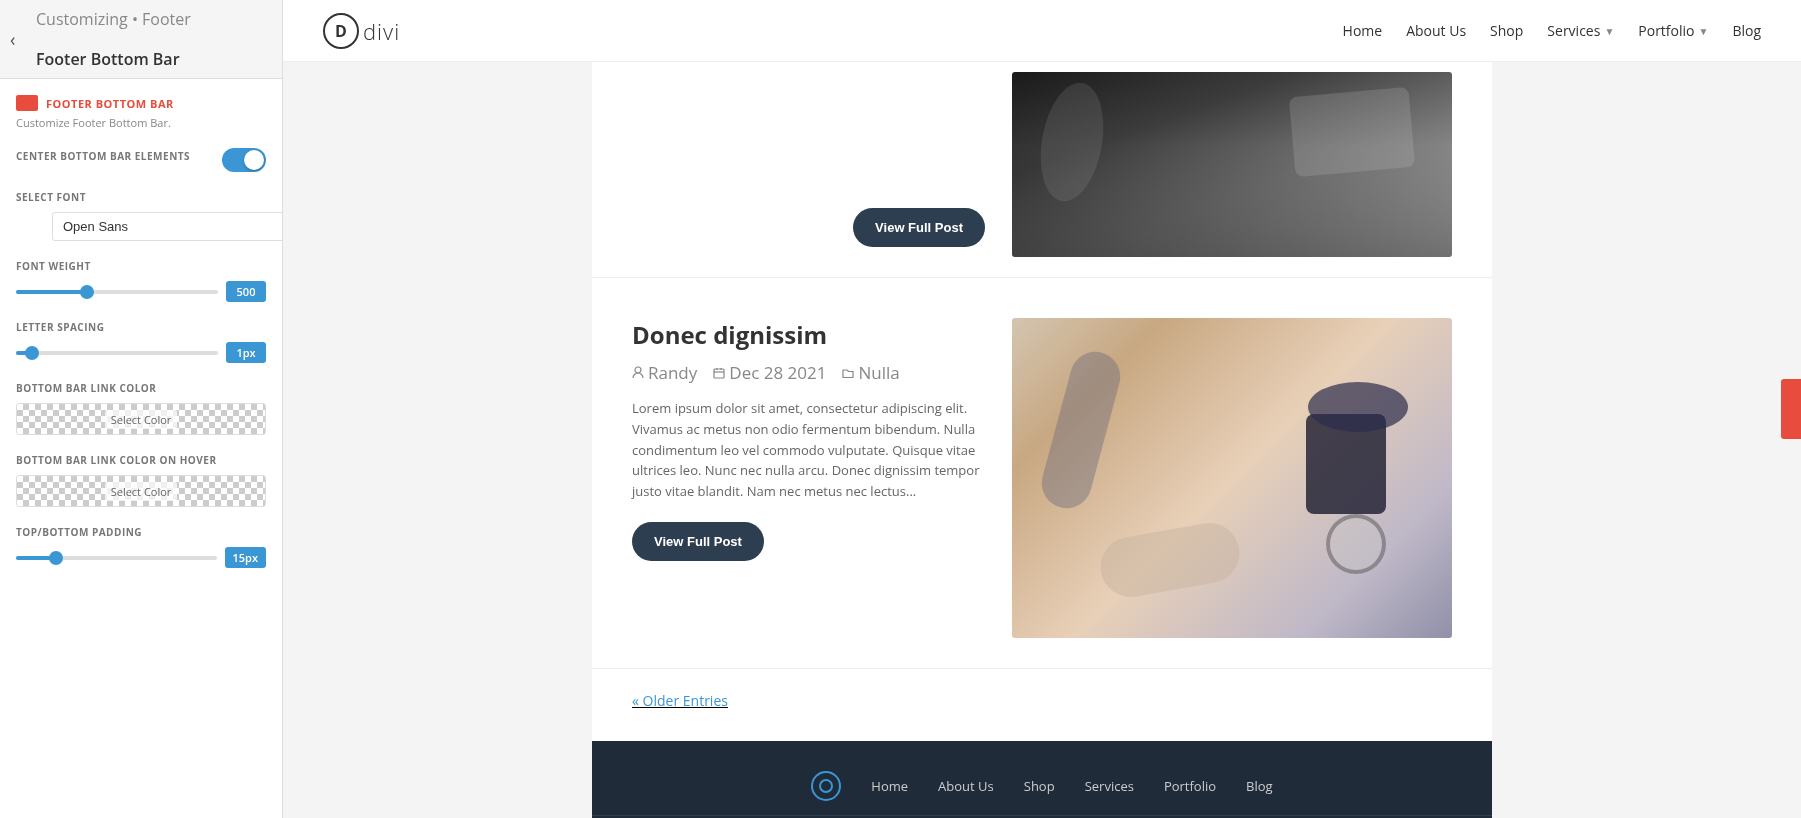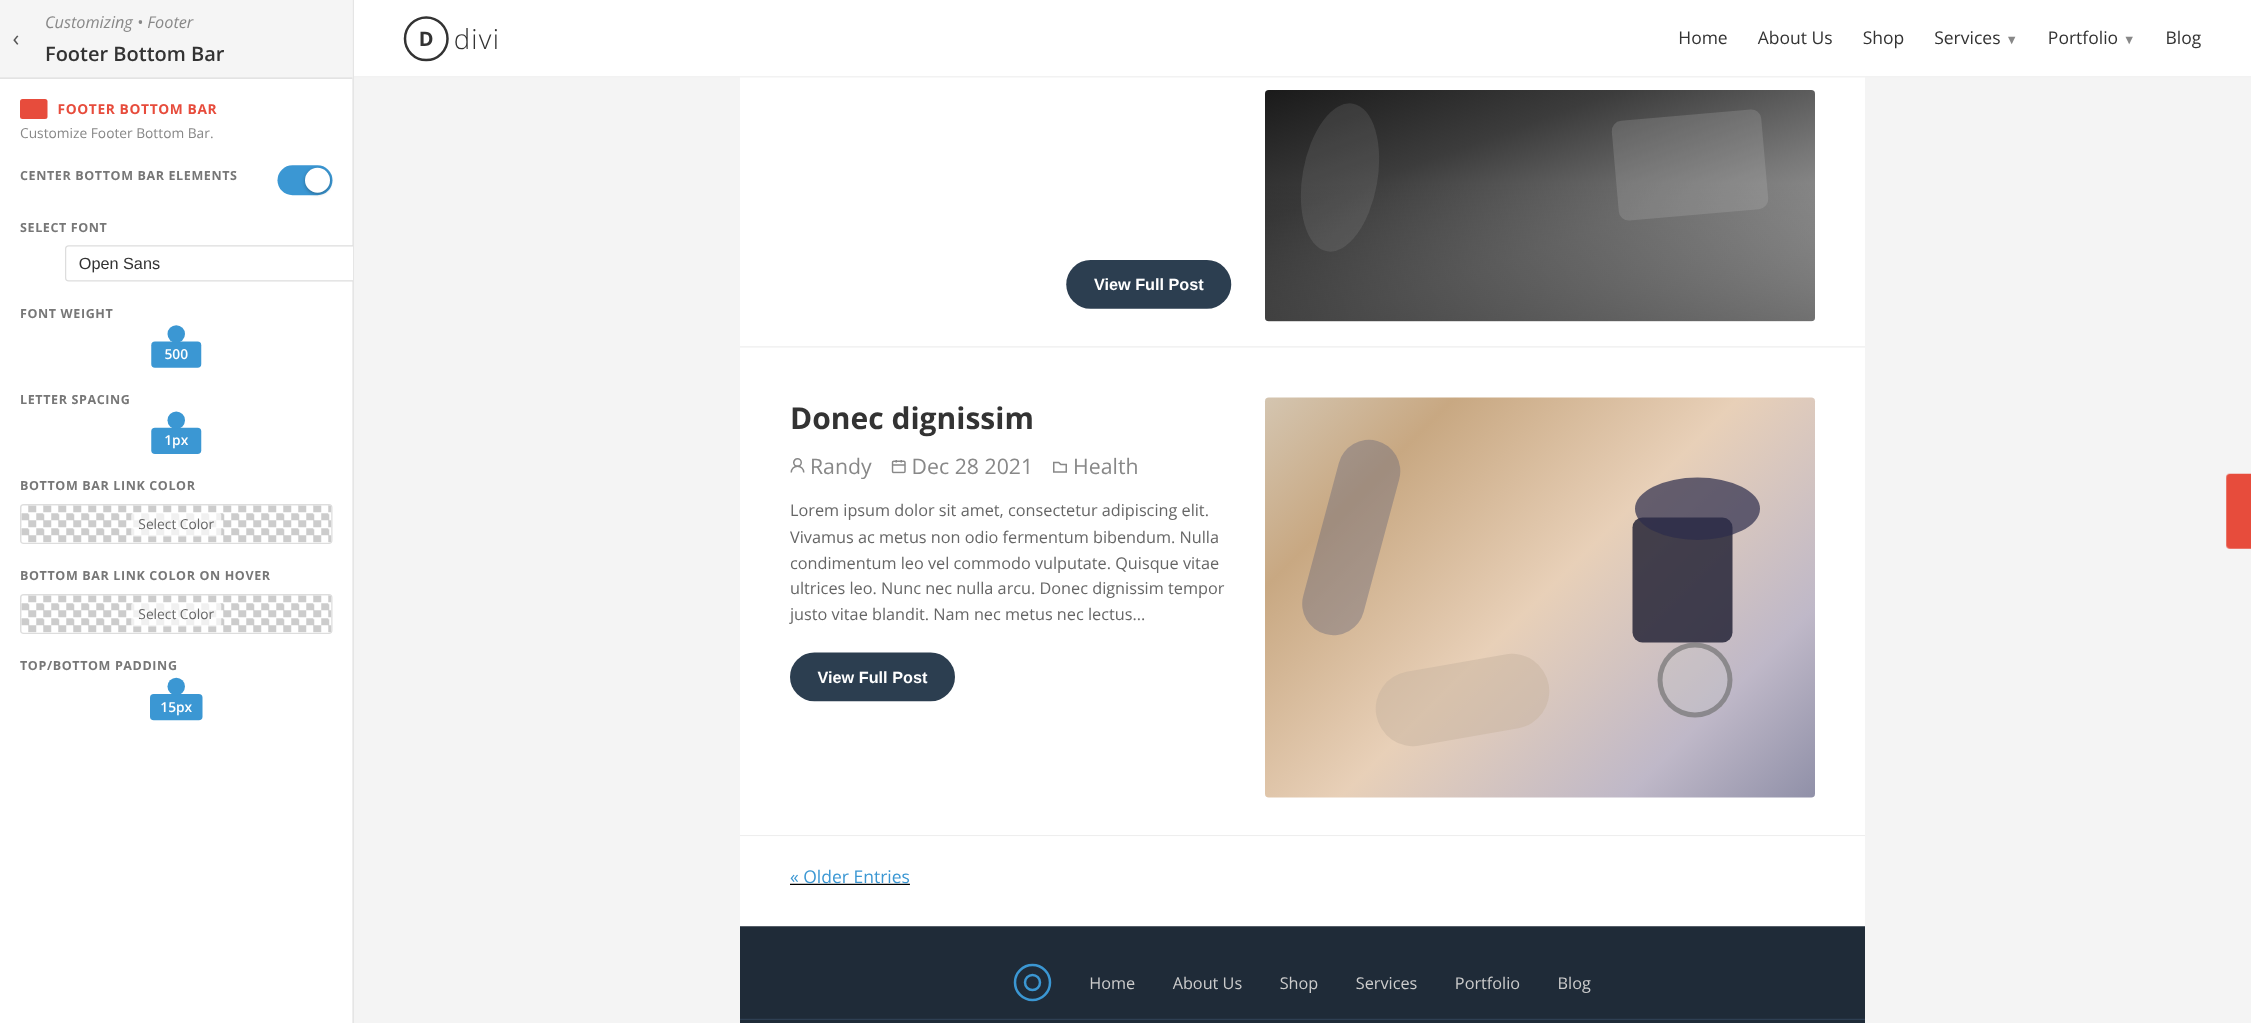--- a/index.html
+++ b/index.html
@@ -25,24 +25,23 @@
     .panel-back-arrow {
       position: absolute;
       left: 10px;
       top: 50%;
       transform: translateY(-50%);
       color: #555;
       font-size: 18px;
       cursor: pointer;
     }
     .panel-breadcrumb {
-      font-size: 13px;
+      font-size: 16px;
       color: #888;
-      margin-bottom: 6px;
-      font-style: italic;
+      margin-bottom: 18px;
     }
     .panel-title {
       font-size: 16px;
       font-weight: 600;
       color: #333;
     }
     .panel-body {
       padding: 16px 16px;
       flex: 1;
       overflow-y: auto;
@@ -115,21 +114,20 @@
       font-size: 13px;
       color: #333;
       background: #fff;
       appearance: none;
       margin-left: 36px;
     }
     .slider-row {
       display: flex;
       align-items: center;
       gap: 8px;
-      flex-direction: column;
     }
     .slider-track {
       flex: 1;
       height: 4px;
       background: #ddd;
       border-radius: 2px;
       position: relative;
     }
     .slider-fill {
       height: 100%;
@@ -518,21 +516,21 @@
                   <line x1="4" y1="1" x2="4" y2="3" stroke="#888" stroke-width="1.2"></line>
                   <line x1="8" y1="1" x2="8" y2="3" stroke="#888" stroke-width="1.2"></line>
                   <line x1="1" y1="5" x2="11" y2="5" stroke="#888" stroke-width="1.2"></line>
                 </svg>
                 <span>Dec 28 2021</span>
               </span>
               <span>
                 <svg width="12" height="12" viewBox="0 0 12 12" fill="none">
                   <path d="M1 3h4l1.5 1.5H11v6H1V3z" stroke="#888" stroke-width="1.2" fill="none"></path>
                 </svg>
-                <span>Health</span>
+                <span>Nulla</span>
               </span>
             </div>
             <p class="post-excerpt">Lorem ipsum dolor sit amet, consectetur adipiscing elit. Vivamus ac metus non odio fermentum bibendum. Nulla condimentum leo vel commodo vulputate. Quisque vitae ultrices leo. Nunc nec nulla arcu. Donec dignissim tempor justo vitae blandit. Nam nec metus nec lectus...</p>
             <button class="view-full-post-btn">
               <span>View Full Post</span>
             </button>
           </div>
           <div class="post-image" style="background: linear-gradient(135deg, #d4c5b0 0%, #c8a882 20%, #e8d0b8 50%, #bfb8c8 80%, #9090a8 100%); position:relative; overflow:hidden;">
 
             <div style="position:absolute; top:30%; right:15%; width:80px; height:100px; background: #1a1a2e; border-radius: 8px; opacity:0.8;"></div>

